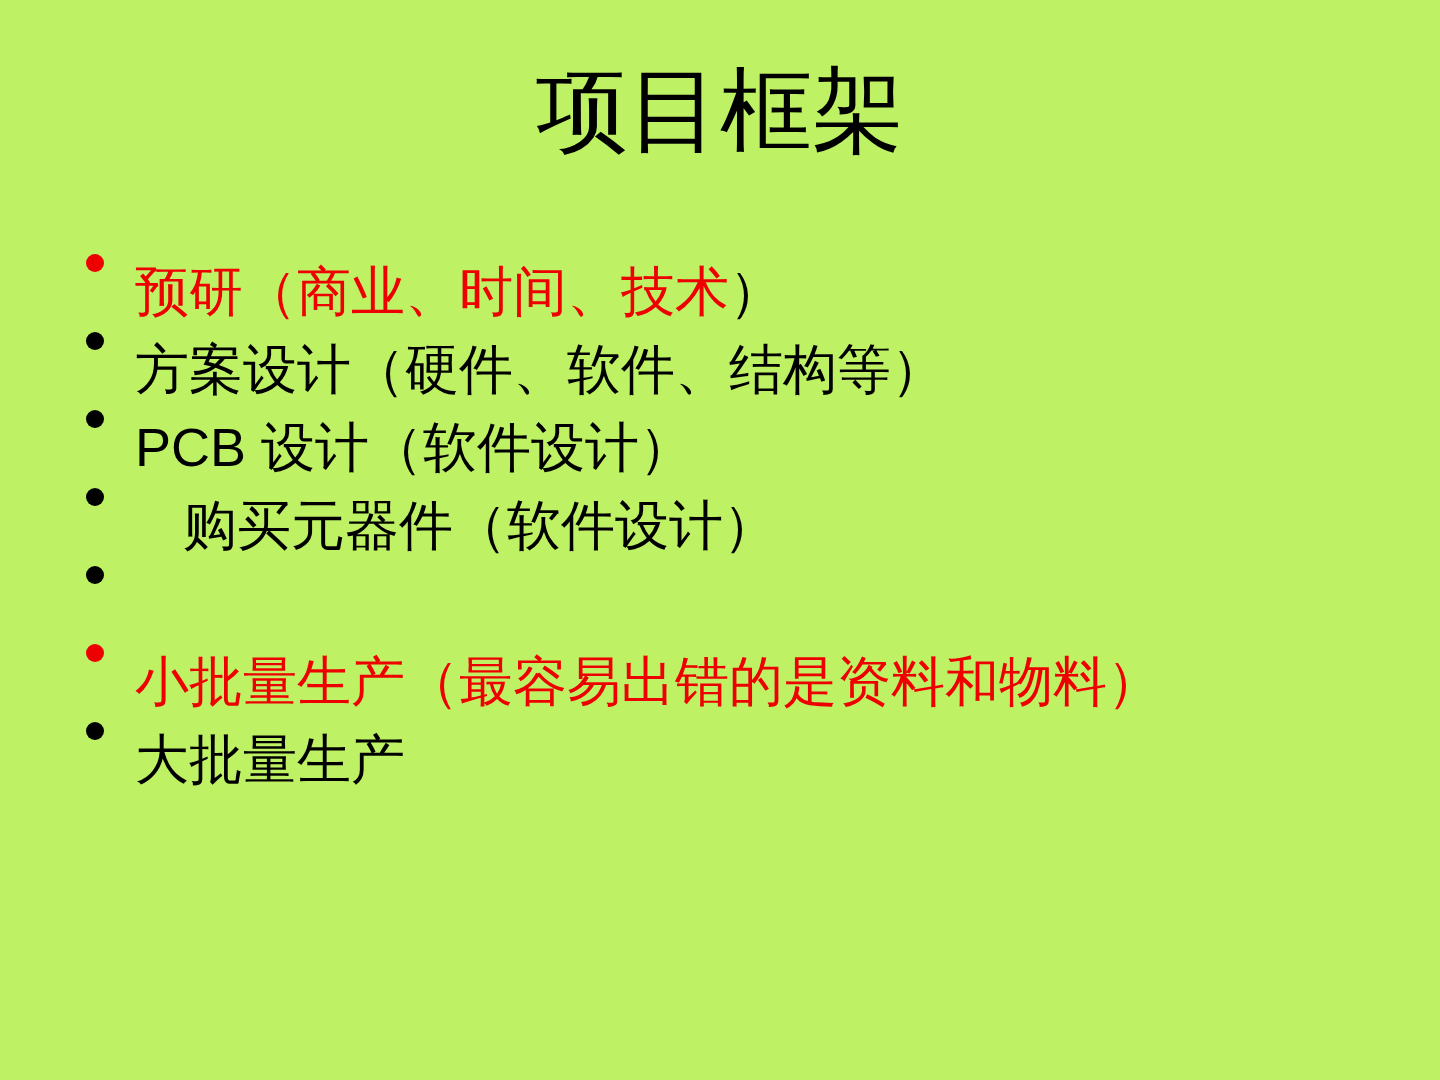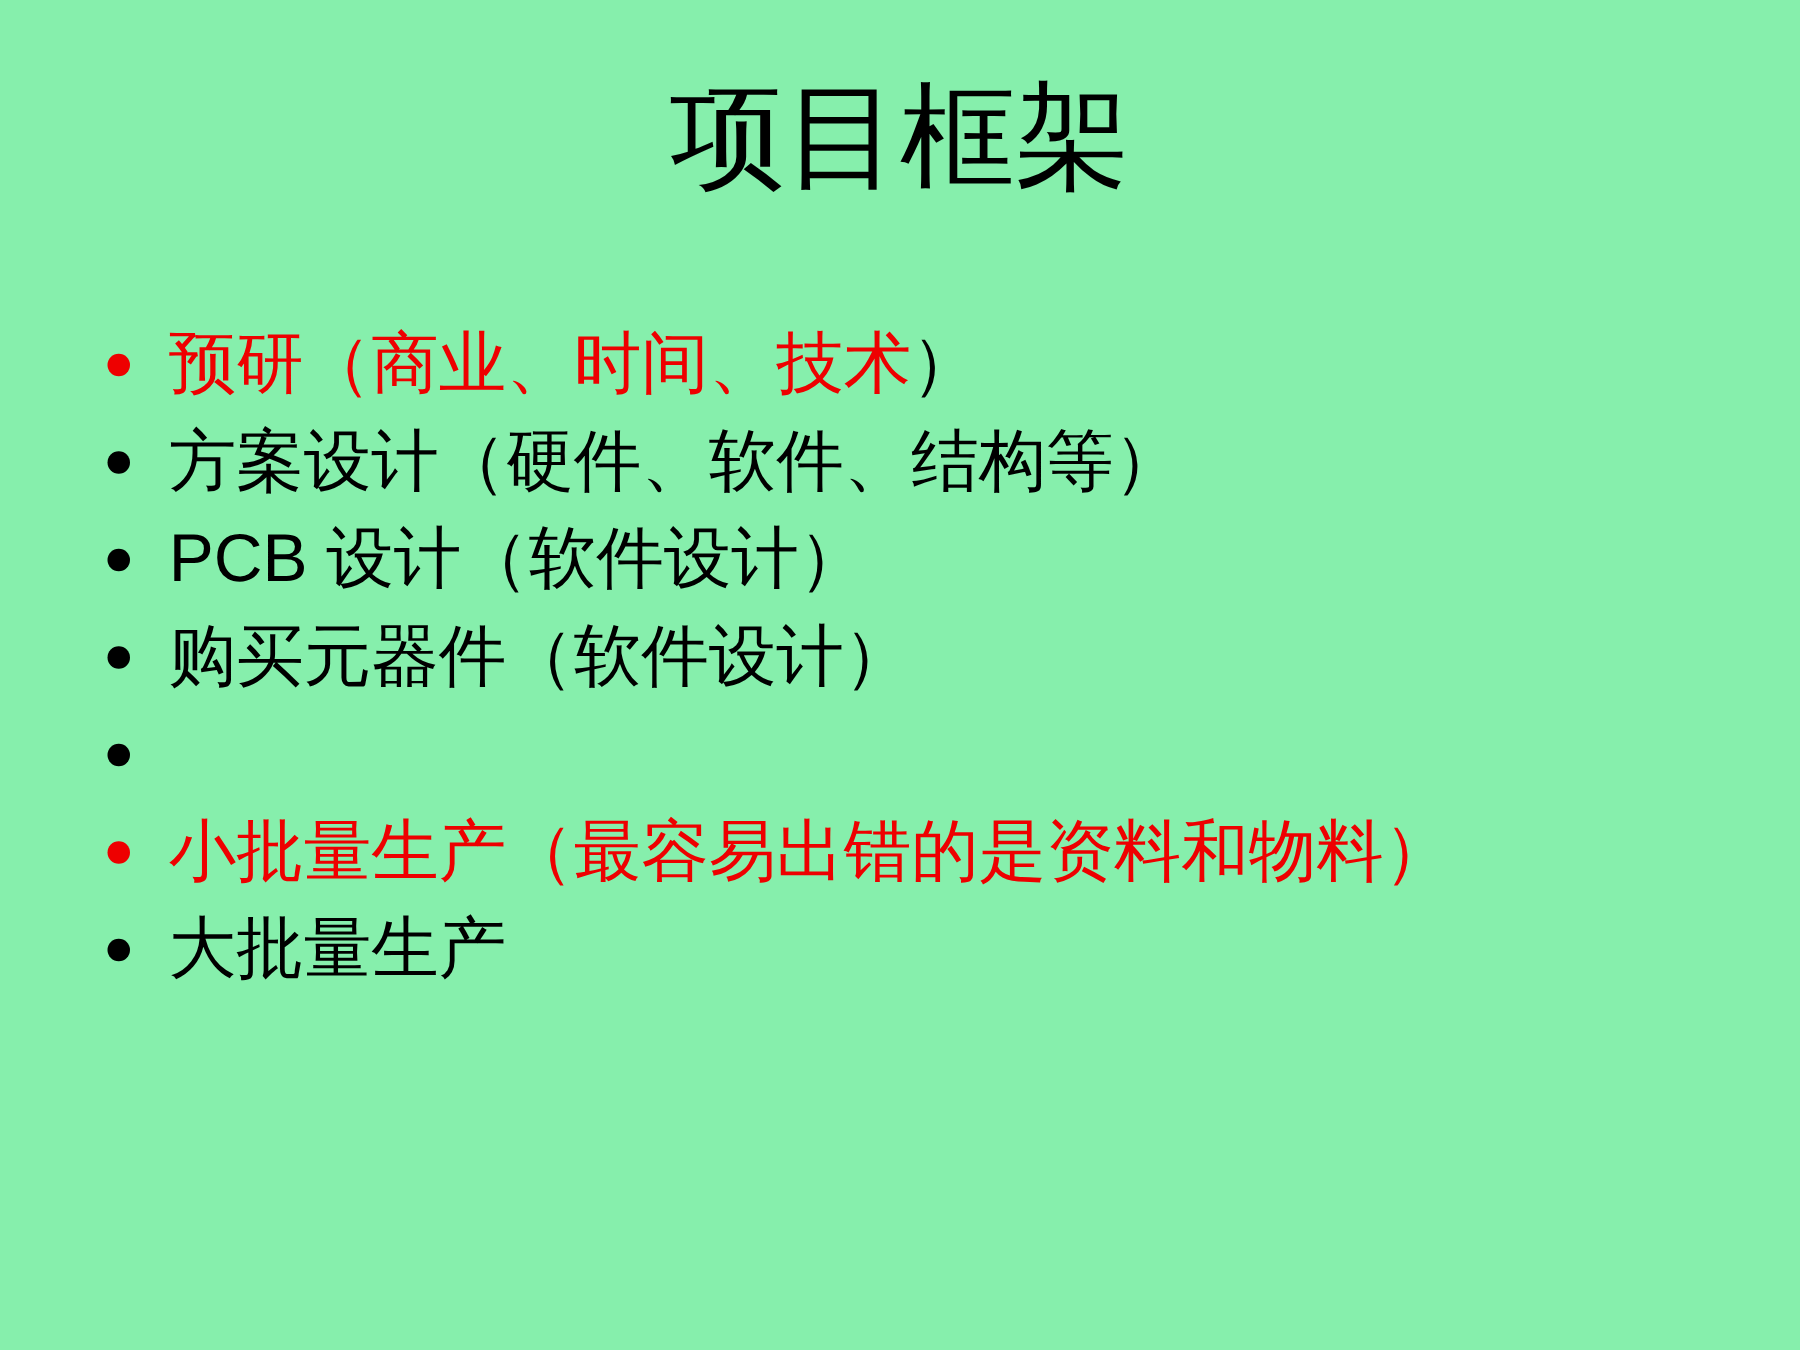--- a/index.html
+++ b/index.html
@@ -4,21 +4,21 @@
 <style>
   html, body {
     margin: 0;
     padding: 0;
     background: #ffffff;
   }
   .slide {
     position: relative;
     width: 1440px;
     height: 1080px;
-    background: #86efac;
+    background: #bef264;
     overflow: hidden;
     font-family: "Liberation Sans", "DejaVu Sans", sans-serif;
   }
   .title {
     position: absolute;
     top: 58px;
     left: 0;
     width: 100%;
     margin: 0;
     text-align: center;
@@ -30,21 +30,20 @@
   .bullet-list {
     position: absolute;
     left: 86px;
     top: 252px;
     margin: 0;
     padding: 0;
     list-style: none;
   }
   .bullet-item {
     display: flex;
-    align-items: center;
     height: 78px;
     font-size: 54px;
     line-height: 78px;
     white-space: pre;
   }
   .bullet-dot {
     flex: 0 0 auto;
     width: 18px;
     height: 18px;
     border-radius: 50%;
@@ -57,18 +56,18 @@
 </style>
 </head>
 <body>
 
 <div class="slide">
   <h1 class="title">项目框架</h1>
   <ul class="bullet-list">
       <li class="bullet-item"><span class="bullet-dot" style="background: rgb(238, 0, 0);"></span><span class="bullet-text"><span style="color: rgb(238, 0, 0);">预研（商业、时间、技术</span><span style="color: rgb(0, 0, 0);">）</span></span></li>
       <li class="bullet-item"><span class="bullet-dot" style="background: rgb(0, 0, 0);"></span><span class="bullet-text"><span style="color: rgb(0, 0, 0);">方案设计（硬件、软件、结构等）</span></span></li>
       <li class="bullet-item"><span class="bullet-dot" style="background: rgb(0, 0, 0);"></span><span class="bullet-text"><span style="color: rgb(0, 0, 0);">PCB 设计（软件设计）</span></span></li>
-      <li class="bullet-item"><span class="bullet-dot" style="background: rgb(0, 0, 0);"></span><span class="bullet-text"><span style="color: rgb(0, 0, 0);">购买元器件（软件设计）</span></span></li>
+      <li class="bullet-item"><span class="bullet-dot" style="background: rgb(0, 0, 0);"></span><span class="bullet-text"><span style="color: rgb(0, 0, 0); margin-left: 48px;">购买元器件（软件设计）</span></span></li>
       <li class="bullet-item"><span class="bullet-dot" style="background: rgb(0, 0, 0);"></span></li>
       <li class="bullet-item"><span class="bullet-dot" style="background: rgb(238, 0, 0);"></span><span class="bullet-text"><span style="color: rgb(238, 0, 0);">小批量生产（最容易出错的是资料和物料）</span></span></li>
       <li class="bullet-item"><span class="bullet-dot" style="background: rgb(0, 0, 0);"></span><span class="bullet-text"><span style="color: rgb(0, 0, 0); margin-top: 28px;">大批量生产</span></span></li>
     </ul>
 </div>
 
 </body></html>

